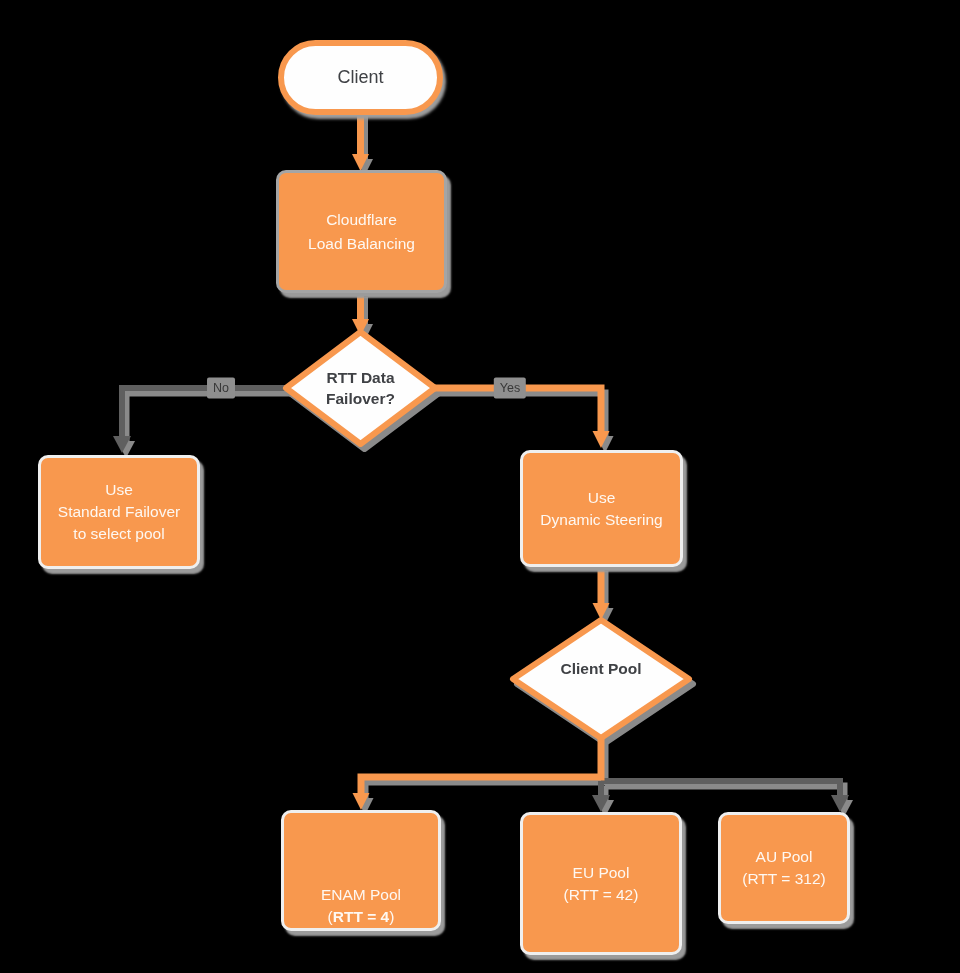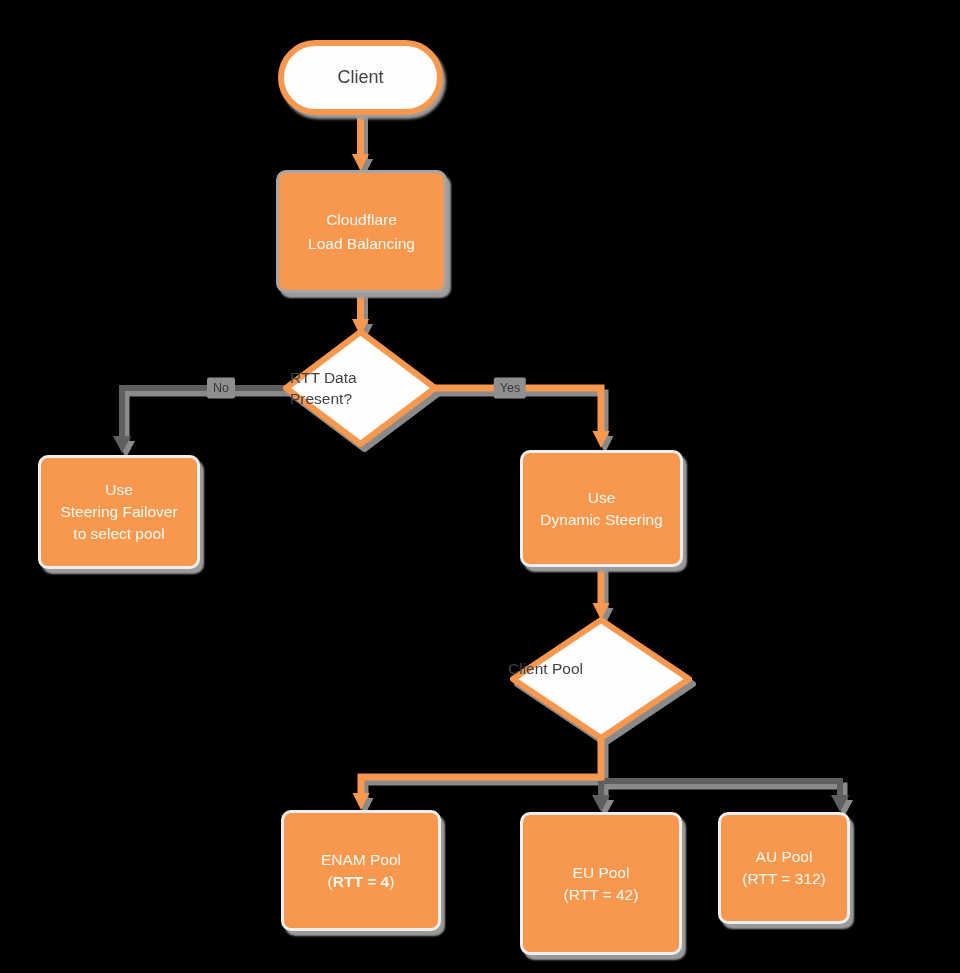--- a/index.html
+++ b/index.html
@@ -34,22 +34,23 @@
     font-size: 18px;
     border: 6px solid #F8984E;
     border-radius: 42px;
     box-shadow: 3px 4px 3px #9E9E9E;
   }
   .dtext {
     position: absolute;
     color: #3F4145;
     font-size: 15.5px;
     line-height: 21px;
-    text-align: left;
+    text-align: center;
     z-index: 4;
+    font-weight: bold;
   }
   .edge-label {
     position: absolute;
     transform: translate(-50%, -50%);
     background: #8F8F8F;
     color: #383838;
     font-size: 12.5px;
     line-height: 13px;
     padding: 4px 6px;
     border-radius: 2px;
@@ -124,42 +125,42 @@
     <div>Client</div>
   </div>
 
   <div class="node obox grayborder" style="left:276px; top:170px; width:171px; height:123px;">
     <div>Cloudflare</div>
     <div>Load Balancing</div>
   </div>
 
   <div class="dtext" style="left:290px; top:367px; width:141px;">
     <div>RTT Data</div>
-    <div>Present?</div>
+    <div>Failover?</div>
   </div>
 
   <div class="edge-label" style="left:221px; top:388px;">No</div>
   <div class="edge-label" style="left:510px; top:388px;">Yes</div>
 
   <div class="node obox" style="left:38px; top:455px; width:162px; height:114px;">
     <div>Use</div>
-    <div>Steering Failover</div>
+    <div>Standard Failover</div>
     <div>to select pool</div>
   </div>
 
   <div class="node obox" style="left:520px; top:450px; width:163px; height:117px;">
     <div>Use</div>
     <div>Dynamic Steering</div>
   </div>
 
   <div class="dtext" style="left:508px; top:658px; width:186px;">
     <div>Client Pool</div>
   </div>
 
-  <div class="node obox" style="left:281px; top:810px; width:160px; height:121px;">
+  <div class="node obox" style="left:281px; top:810px; width:160px; height:121px;justify-content:flex-end;">
     <div>ENAM Pool</div>
     <div>
       <span>(</span><b>RTT = 4</b><span>)</span>
     </div>
   </div>
 
   <div class="node obox" style="left:520px; top:812px; width:162px; height:143px;">
     <div>EU Pool</div>
     <div>(RTT = 42)</div>
   </div>

